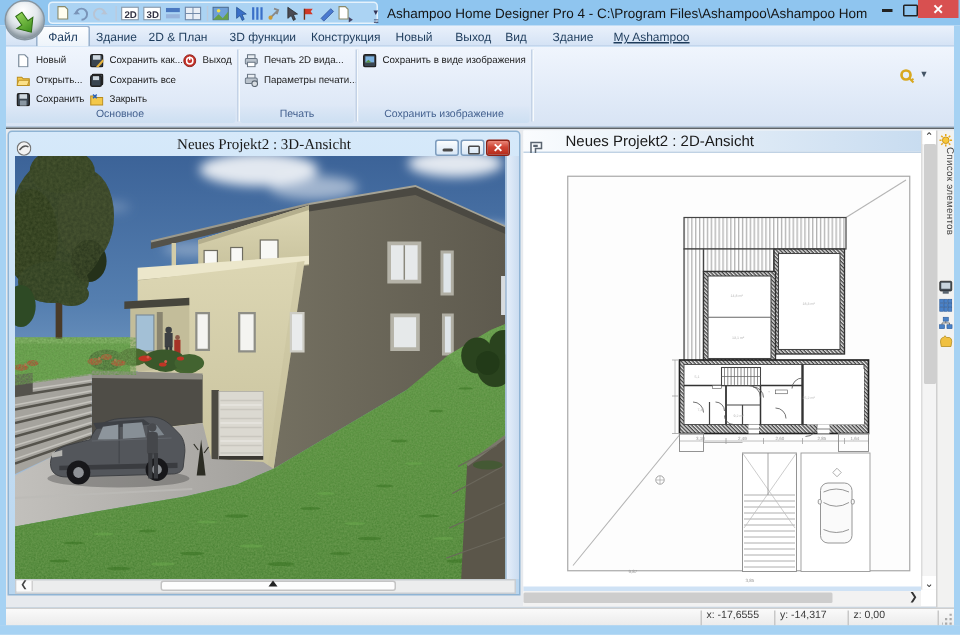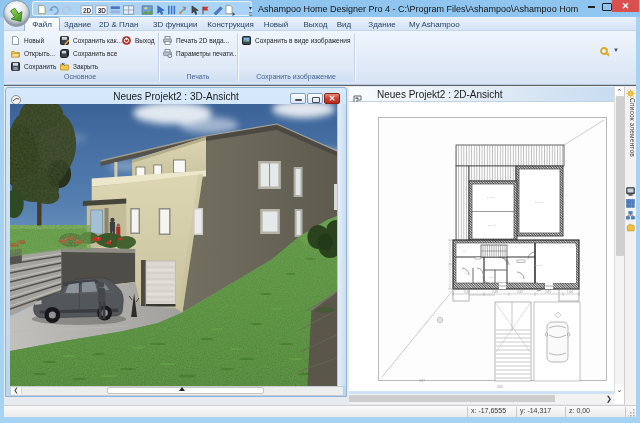--- a/index.html
+++ b/index.html
@@ -22,21 +22,21 @@
 
 #ribbon{left:0;top:31px;width:640px;height:54px;background:linear-gradient(#f0f5fd,#dfe9f7 70%,#d8e4f4);border-bottom:1px solid #b6c8dd;box-sizing:border-box;}
 .rgroup{position:absolute;top:1px;height:51px;}
 .rgsep{position:absolute;top:2px;width:1px;height:48px;background:#c3d2e6;border-right:1px solid #f6fafd;}
 .rlabel{position:absolute;bottom:1px;left:0;right:0;height:11px;font-size:7px;color:#44618f;text-align:center;line-height:11px;background:linear-gradient(#dce7f6,#cddff2);border-radius:0 0 2px 2px;}
 .rbtn{position:absolute;height:11px;font-size:6.5px;color:#1c1c1c;line-height:11px;white-space:nowrap;overflow:visible;}
 .ricon{position:absolute;width:9px;height:9px;}
 
 #mdi{left:4px;top:85px;width:632px;height:320px;background:#e7eaee;border-top:1px solid #5f6468;box-sizing:border-box;}
 
-#w3d{left:5px;top:87px;width:342px;height:310px;background:linear-gradient(#d6e9fa,#b9d6ef);border:1px solid #8fb4d4;border-radius:3px 3px 0 0;box-sizing:border-box;}
+#w3d{left:5px;top:87px;width:342px;height:310px;background:linear-gradient(#d6e9fa,#b9d6ef);border:1px solid #8fb4d4;border-radius:3px 3px 0 0;box-sizing:border-box;font-family:Liberation Serif, serif;}
 #w3d-title{left:0;top:1px;width:340px;height:15px;font-size:10px;color:#1a1a1a;text-align:center;line-height:15px;}
 #w3d-content{left:4px;top:16px;width:327px;height:282px;background:#7fa8cc;overflow:hidden;}
 #w3d-vsb{left:331px;top:16px;width:9px;height:282px;background:linear-gradient(90deg,#e4eefa,#cadcf0);border-left:1px solid #b0c6de;box-sizing:border-box;}
 #w3d-sb{left:4px;top:298px;width:334px;height:10px;background:#eceded;border:1px solid #c8cdd2;box-sizing:border-box;}
 
 .cap{position:absolute;top:5px;width:16px;height:11px;border:1px solid #7d9cbd;border-radius:2px;background:linear-gradient(#fbfdfe,#d7e6f5);box-sizing:border-box;}
 
 #w2d{left:349px;top:87px;width:275px;height:317px;background:#fff;}
 #w2d-title{left:0;top:0;width:265px;height:15px;background:linear-gradient(90deg,#fafcfe,#e6eff8 40%,#c8dcf0);font-size:10px;color:#1a1a1a;text-align:left;line-height:15px;border-bottom:1px solid #c0d2e4;box-sizing:border-box;}
 #w2d-content{left:0;top:15px;width:265px;height:289px;background:#fff;}
@@ -110,21 +110,21 @@
   <div class="abs" id="tabrow">
     <div id="tab-active">Файл</div>
     <div class="tab" style="left:64px;width:27px;">Здание</div>
     <div class="tab" style="left:99px;width:34px;">2D &amp; План</div>
     <div class="tab" style="left:153px;width:40px;">3D функции</div>
     <div class="tab" style="left:207px;width:47px;">Конструкция</div>
     <div class="tab" style="left:262px;width:28px;">Новый</div>
     <div class="tab" style="left:301px;width:29px;">Выход</div>
     <div class="tab" style="left:336px;width:16px;">Вид</div>
     <div class="tab" style="left:367px;width:30px;">Здание</div>
-    <div class="tab" style="left:409px;width:47px;">My Ashampoo</div>
+    <div class="tab" style="left:409px;width:47px;text-decoration:underline;">My Ashampoo</div>
   </div>
   <div class="abs" id="ribbon">
 
     <div class="rgroup" style="left:3px;width:154px;">
       <div class="rbtn" style="left:8px;top:3px;"><svg class="ricon" style="left:0;top:1px;" viewBox="0 0 9 9">
             <path d="M1.5,0.5 h4 l2,2 v6 h-6 z" fill="#fff" stroke="#7a8a9a" stroke-width="0.8"></path>
           </svg><span style="padding-left:13px;">Новый</span></div>
       <div class="rbtn" style="left:8px;top:16px;"><svg class="ricon" style="left:0;top:1px;" viewBox="0 0 9 9">
             <path d="M0.5,2.5 h3 l1,1 h4 v4.5 h-8 z" fill="#f3c84a" stroke="#b98b1d" stroke-width="0.7"></path>
             <path d="M1.5,4.5 l7,0 -1.2,3.5 h-7 z" fill="#fbe088" stroke="#b98b1d" stroke-width="0.6"></path>

